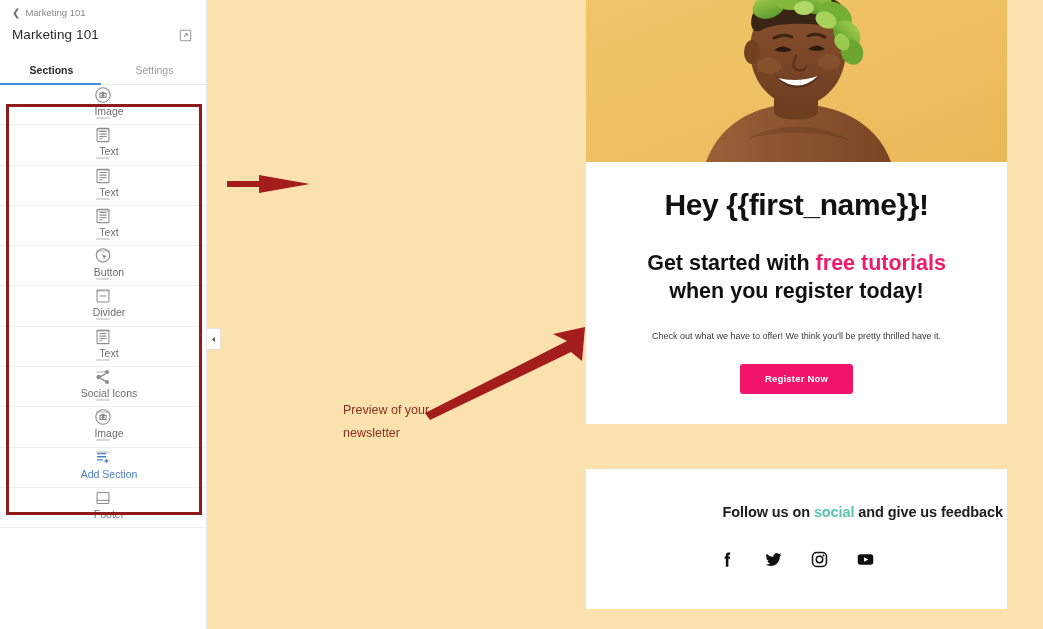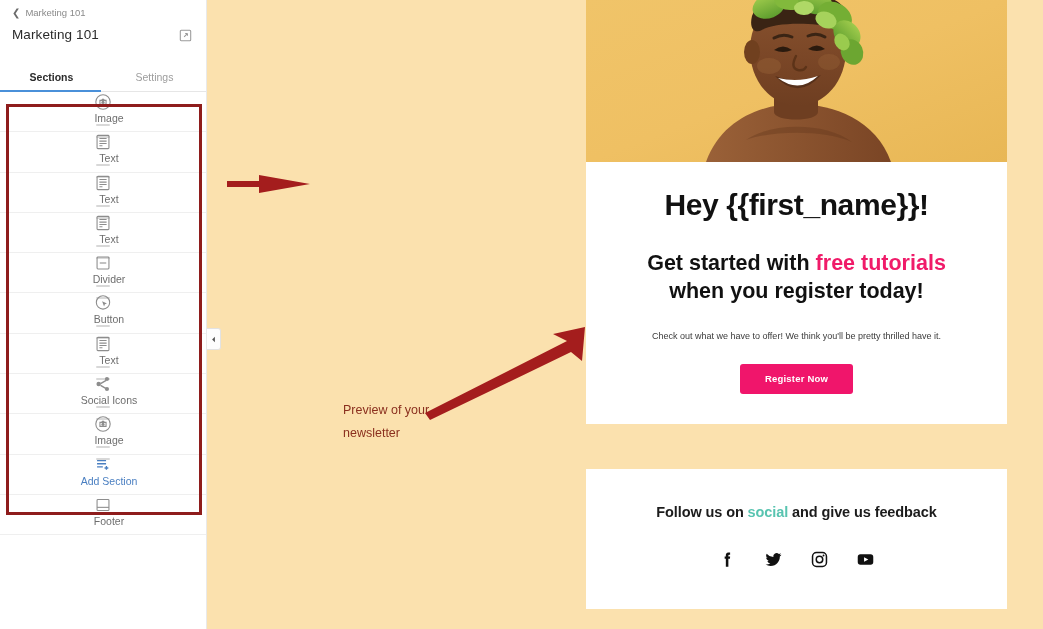--- a/index.html
+++ b/index.html
@@ -43,21 +43,20 @@
   .tabs {
     display: flex; margin-top: 15px;
     border-bottom: 1px solid #e6e6e6;
     position: relative;
   }
   .tab {
     flex: 1; text-align: center;
     padding: 7px 0 8px;
     font-size: 10.5px; color: #9d9d9d;
     cursor: pointer;
-    margin-top: 7px;
   }
   .tab.active { color: #2b2b2b; font-weight: bold; }
   .tab-underline {
     position: absolute; left: 0; bottom: -1px;
     width: 101px; height: 2.5px; background: #4a90d9;
   }
 
   
   .section-list { position: relative; }
   .sec-row {
@@ -158,21 +157,21 @@
   }
   .cta {
     display: inline-block; margin-top: 21px;
     background: #F0156B; color: #ffffff;
     font-size: 9.5px; font-weight: bold;
     padding: 9px 25px 10px;
     border: none; border-radius: 3px;
     cursor: pointer; letter-spacing: .2px;
   }
   .card-gap { height: 45px; }
-  .card-bottom { padding: 35px 12px 40px; text-align: center; }
+  .card-bottom { padding: 35px 4px 40px; text-align: right; }
   .follow {
     font-size: 14.5px; font-weight: bold; color: #1c1c1c; letter-spacing: -0.1px;
   }
   .follow .teal { color: #58C4B0; }
   .socials {
     margin-top: 30px;
     display: flex; justify-content: center; gap: 27px;
   }
   .soc { width: 19px; height: 19px; color: #111; cursor: pointer; }
   .soc svg { display: block; }
@@ -387,39 +386,39 @@
         <span class="sec-label">Text</span>
         <span class="drag-handle">
             <i></i>
             <i></i>
           </span>
       </div>
 
       <div class="sec-row">
         <span class="sec-ico">
           <svg viewBox="0 0 20 20" width="18" height="18" fill="none" stroke="currentColor" stroke-width="1.2">
+              <circle cx="10" cy="9.4" r="7.4"></circle>
+              <path d="M9 8l5.4 2.6-2.3.9-.9 2.3z" fill="currentColor" stroke="none"></path>
+            </svg>
+        </span>
+        <span class="sec-label">Button</span>
+        <span class="drag-handle">
+            <i></i>
+            <i></i>
+          </span>
+      </div>
+
+      <div class="sec-row">
+        <span class="sec-ico">
+          <svg viewBox="0 0 20 20" width="18" height="18" fill="none" stroke="currentColor" stroke-width="1.2">
               <rect x="3.4" y="3.4" width="13.2" height="13.2" rx="1"></rect>
               <path d="M6.4 10h7.2"></path>
             </svg>
         </span>
         <span class="sec-label">Divider</span>
-        <span class="drag-handle">
-            <i></i>
-            <i></i>
-          </span>
-      </div>
-
-      <div class="sec-row">
-        <span class="sec-ico">
-          <svg viewBox="0 0 20 20" width="18" height="18" fill="none" stroke="currentColor" stroke-width="1.2">
-              <circle cx="10" cy="9.4" r="7.4"></circle>
-              <path d="M9 8l5.4 2.6-2.3.9-.9 2.3z" fill="currentColor" stroke="none"></path>
-            </svg>
-        </span>
-        <span class="sec-label">Button</span>
         <span class="drag-handle">
             <i></i>
             <i></i>
           </span>
       </div>
 
       <div class="sec-row">
         <span class="sec-ico">
           <svg viewBox="0 0 20 20" width="18" height="18" fill="none" stroke="currentColor" stroke-width="1.2">
               <rect x="3.4" y="2.6" width="13.2" height="14.8" rx="1"></rect>

